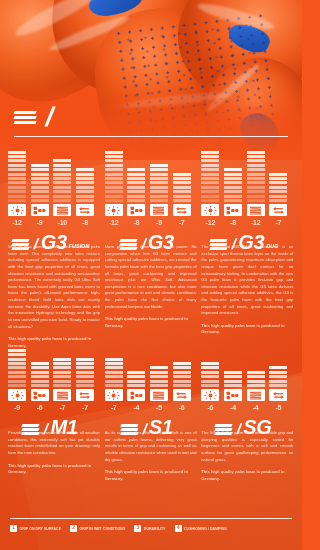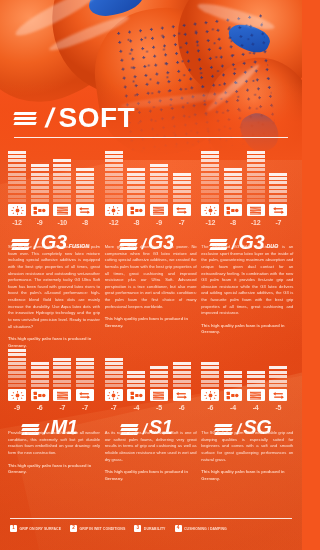--- a/index.html
+++ b/index.html
@@ -170,21 +170,20 @@
   </div>
 
   <div class="brand-block">
     <div class="brand-row">
       <span class="logomark">
           <i></i>
           <i></i>
           <i></i>
         </span>
       <span class="slash">/</span>
-      <span class="brand-title">SOFT</span>
     </div>
     <div class="rule"></div>
   </div>
 
   <div class="grid" id="grid1">
       <div class="cell">
         <div class="bars">
           <div class="bar">
             <div class="seg"></div>
             <div class="seg"></div>

